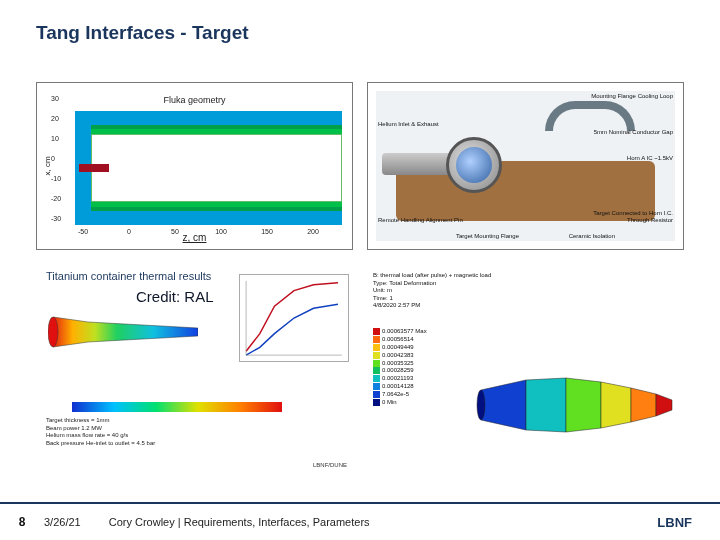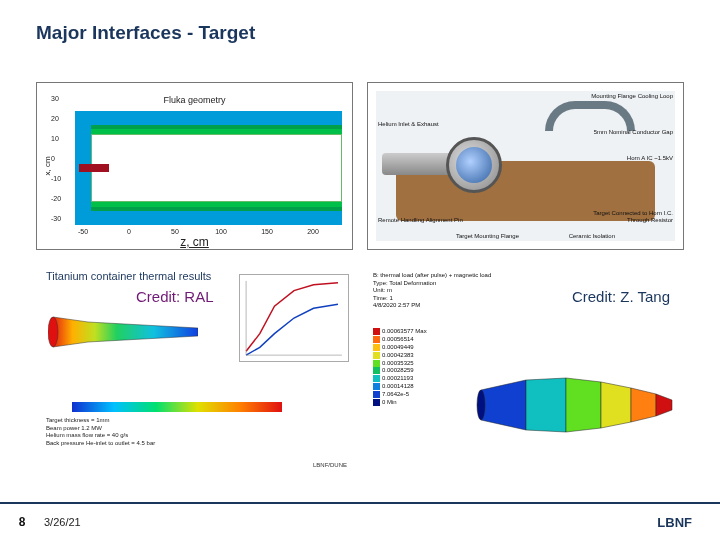--- a/index.html
+++ b/index.html
@@ -52,21 +52,21 @@
   .fluka-vert { position: absolute; left: 0; top: 2px; bottom: 2px; width: 16px; background: #009bd9; }
   .fluka-top  { position: absolute; left: 16px; right: 0; top: 2px;  height: 14px; background: #009bd9; }
   .fluka-bot  { position: absolute; left: 16px; right: 0; bottom: 2px; height: 14px; background: #009bd9; }
   .fluka-in1t { position: absolute; left: 16px; right: 0; top: 16px;  height: 4px; background: #00a04a; }
   .fluka-in1b { position: absolute; left: 16px; right: 0; bottom: 16px; height: 4px; background: #00a04a; }
   .fluka-in2t { position: absolute; left: 16px; right: 0; top: 20px;  height: 5px; background: #00c04a; }
   .fluka-in2b { position: absolute; left: 16px; right: 0; bottom: 20px; height: 5px; background: #00c04a; }
   .fluka-core { position: absolute; left: 16px; right: 0; top: 25px;  bottom: 25px; background: #ffffff; border: 1px solid #66bb66; }
   .fluka-beam { position: absolute; left: 4px; top: 50%; width: 30px; height: 8px; transform: translateY(-50%); background: #a01020; }
   .fluka-ylab { position: absolute; left: 10px; top: 50%; transform: translate(-50%,-50%) rotate(-90deg); font-size: 8px; color: #222; }
-  .fluka-xlab { position: absolute; bottom: 0; left: 50%; transform: translateX(-50%); font-size: 12px; color: #222; text-decoration: underline; }
+  .fluka-xlab { position: absolute; bottom: 6px; left: 50%; transform: translateX(-50%); font-size: 10px; color: #222; text-decoration: underline; }
   .fluka-xt { position: absolute; bottom: 14px; font-size: 7px; color: #222; transform: translateX(-50%); }
   .fluka-yt { position: absolute; left: 14px; font-size: 7px; color: #222; transform: translateY(-50%); }
 
   .cad-body {
     position: absolute;
     inset: 8px;
     background: #eef2f5;
   }
   .cad-loop  { position: absolute; right: 40px; top: 10px; width: 90px; height: 30px; border: 8px solid #6a7a85; border-bottom: none; border-radius: 40px 40px 0 0; }
   .cad-base  { position: absolute; left: 20px; right: 20px; top: 70px; height: 60px; background: #a07040; border-radius: 6px; }
@@ -86,21 +86,21 @@
   }
   .panel2 { flex: 1; position: relative; background: #fff; }
   .ral-title { position: absolute; top: 4px; left: 10px; font-size: 11px; color: #1b365d; }
   .ral-cone {
     position: absolute;
     left: 12px;
     top: 36px;
     width: 150px;
     height: 60px;
   }
-  .ral-credit { position: absolute; top: 22px; left: 100px; font-size: 15px; color: #701a75; }
+  .ral-credit { position: absolute; top: 22px; left: 100px; font-size: 15px; color: #0f172a; }
   .ral-plot {
     position: absolute;
     right: 4px;
     top: 8px;
     width: 110px;
     height: 88px;
     border: 1px solid #aaa;
   }
   .ral-plot svg { width: 100%; height: 100%; }
   .ral-bar {
@@ -137,21 +137,21 @@
     align-items: center;
   }
   .pagenum { width: 44px; text-align: center; font-size: 12px; font-weight: bold; color: #111; }
   .date { font-size: 11px; color: #222; margin-right: 28px; }
   .author { font-size: 11px; color: #222; }
   .lbnf { margin-left: auto; margin-right: 28px; font-size: 13px; font-weight: bold; color: #1b365d; }
 </style>
 </head>
 <body>
 
-<div class="title">Major Interfaces - Target</div>
+<div class="title">Tang Interfaces - Target</div>
 
 <div class="row1">
   <div class="panel">
     <div class="fluka-title">Fluka geometry</div>
     <div class="fluka-ylab">x, cm</div>
     <div class="fluka-xlab">z, cm</div>
     <div class="fluka-body">
       <div class="fluka-vert"></div>
       <div class="fluka-top"></div>
       <div class="fluka-bot"></div>
@@ -228,21 +228,20 @@
     <div class="ral-notes">
       <div>Target thickness = 1mm</div>
       <div>Beam power 1.2 MW</div>
       <div>Helium mass flow rate = 40 g/s</div>
       <div>Back pressure He-inlet to outlet = 4.5 bar</div>
     </div>
     <div class="ral-logo">LBNF/DUNE</div>
   </div>
 
   <div class="panel2">
-    <div class="tang-credit">Credit: Z. Tang</div>
     <div class="tang-txt">
       <div>B: thermal load (after pulse) + magnetic load</div>
       <div>Type: Total Deformation</div>
       <div>Unit: m</div>
       <div>Time: 1</div>
       <div>4/8/2020 2:57 PM</div>
     </div>
     <div class="tang-legend" id="tang-legend">
         <div><span class="tang-sw" style="background: rgb(208, 16, 16);"></span><span>0.00063577 Max</span></div>
         <div><span class="tang-sw" style="background: rgb(255, 106, 16);"></span><span>0.00056514</span></div>
@@ -265,14 +264,15 @@
         <path d="M180 34 L196 40 L196 50 L180 56 Z" fill="#d01010" stroke="#222" stroke-width="0.5"></path>
         <ellipse cx="5" cy="45" rx="4" ry="15" fill="#001080" stroke="#222" stroke-width="0.5"></ellipse>
       </svg>
     </div>
   </div>
 </div>
 
 <div class="footer">
   <div class="pagenum">8</div>
   <div class="date">3/26/21</div>
+  <div class="author">Cory Crowley | Requirements, Interfaces, Parameters</div>
   <div class="lbnf">LBNF</div>
 </div>
 
 </body></html>

